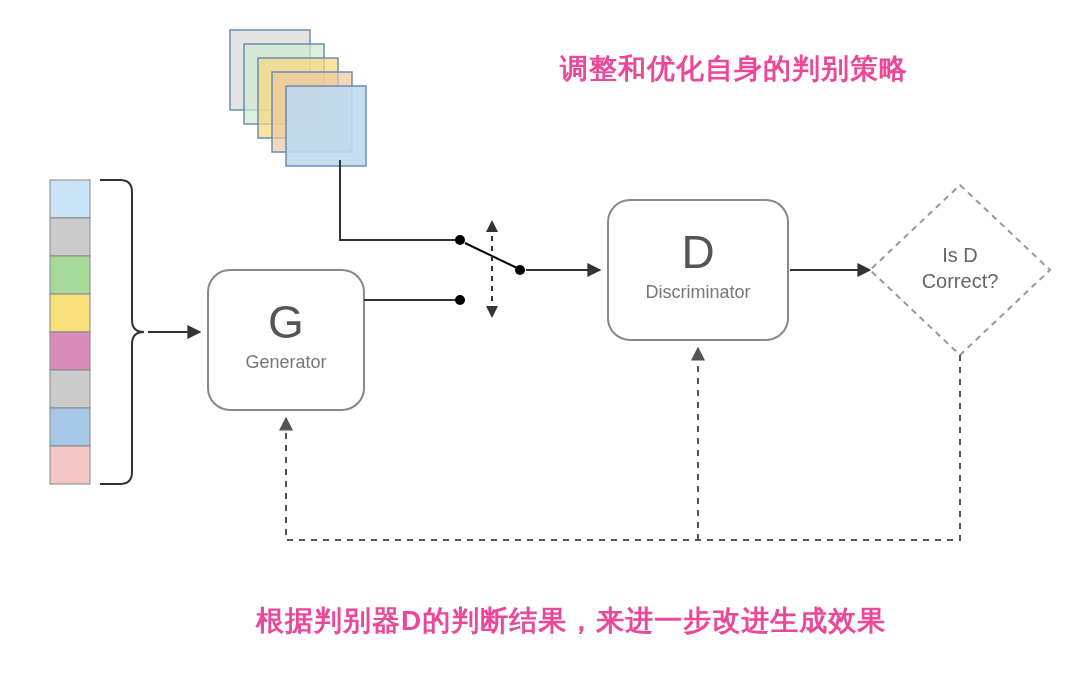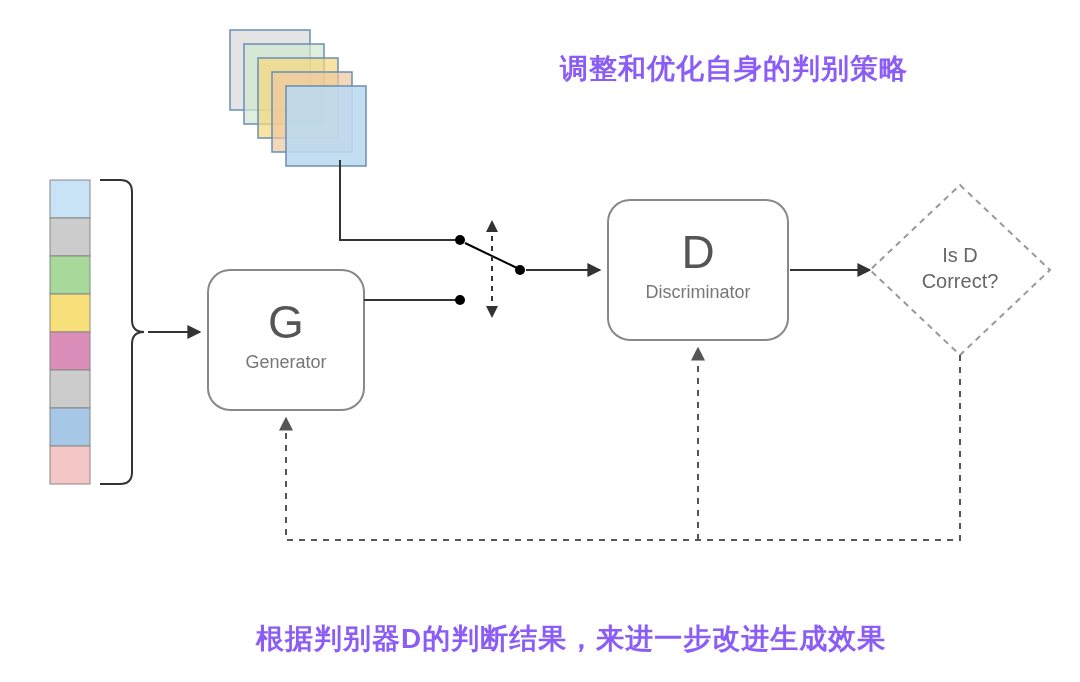--- a/index.html
+++ b/index.html
@@ -9,21 +9,21 @@
     height: 682px;
     background: #ffffff;
     font-family: "Helvetica Neue", Arial, "Microsoft YaHei", sans-serif;
     position: relative;
     overflow: hidden;
   }
   .annotation {
     position: absolute;
     font-weight: 800;
     font-size: 28px;
-    color: #8b5cf6;
+    color: #ec4899;
     letter-spacing: 1px;
   }
   .big-letter {
     font-size: 46px;
     fill: #555;
     font-family: Arial, sans-serif;
   }
   .small-label {
     font-size: 18px;
     fill: #777;
@@ -33,21 +33,21 @@
     font-size: 20px;
     fill: #666;
     font-family: Arial, sans-serif;
   }
 </style>
 </head>
 <body>
 
 <div class="annotation" style="left:560px; top:50px;">调整和优化自身的判别策略</div>
 
-<div class="annotation" style="left:256px; top:620px;">根据判别器D的判断结果，来进一步改进生成效果</div>
+<div class="annotation" style="left:256px; top:602px;">根据判别器D的判断结果，来进一步改进生成效果</div>
 
 <svg width="1080" height="682" style="position:absolute; left:0; top:0;">
 
   <defs>
     <marker id="arrow-solid" viewBox="0 0 10 10" refX="9" refY="5" markerWidth="7" markerHeight="7" orient="auto-start-reverse">
       <path d="M 0 0 L 10 5 L 0 10 z" fill="#333"></path>
     </marker>
     <marker id="arrow-dashed" viewBox="0 0 10 10" refX="9" refY="5" markerWidth="7" markerHeight="7" orient="auto-start-reverse">
       <path d="M 0 0 L 10 5 L 0 10 z" fill="#555"></path>
     </marker>

